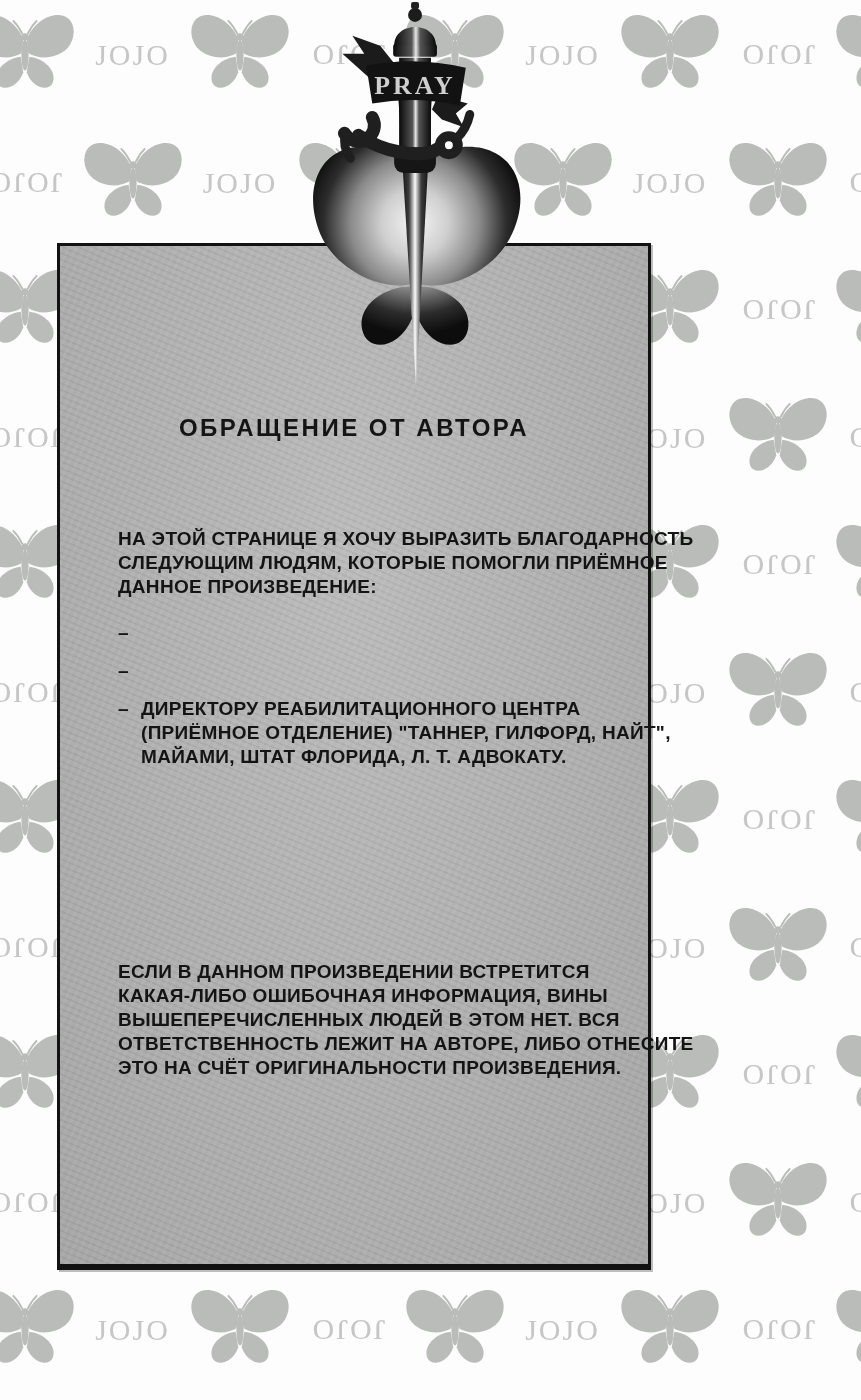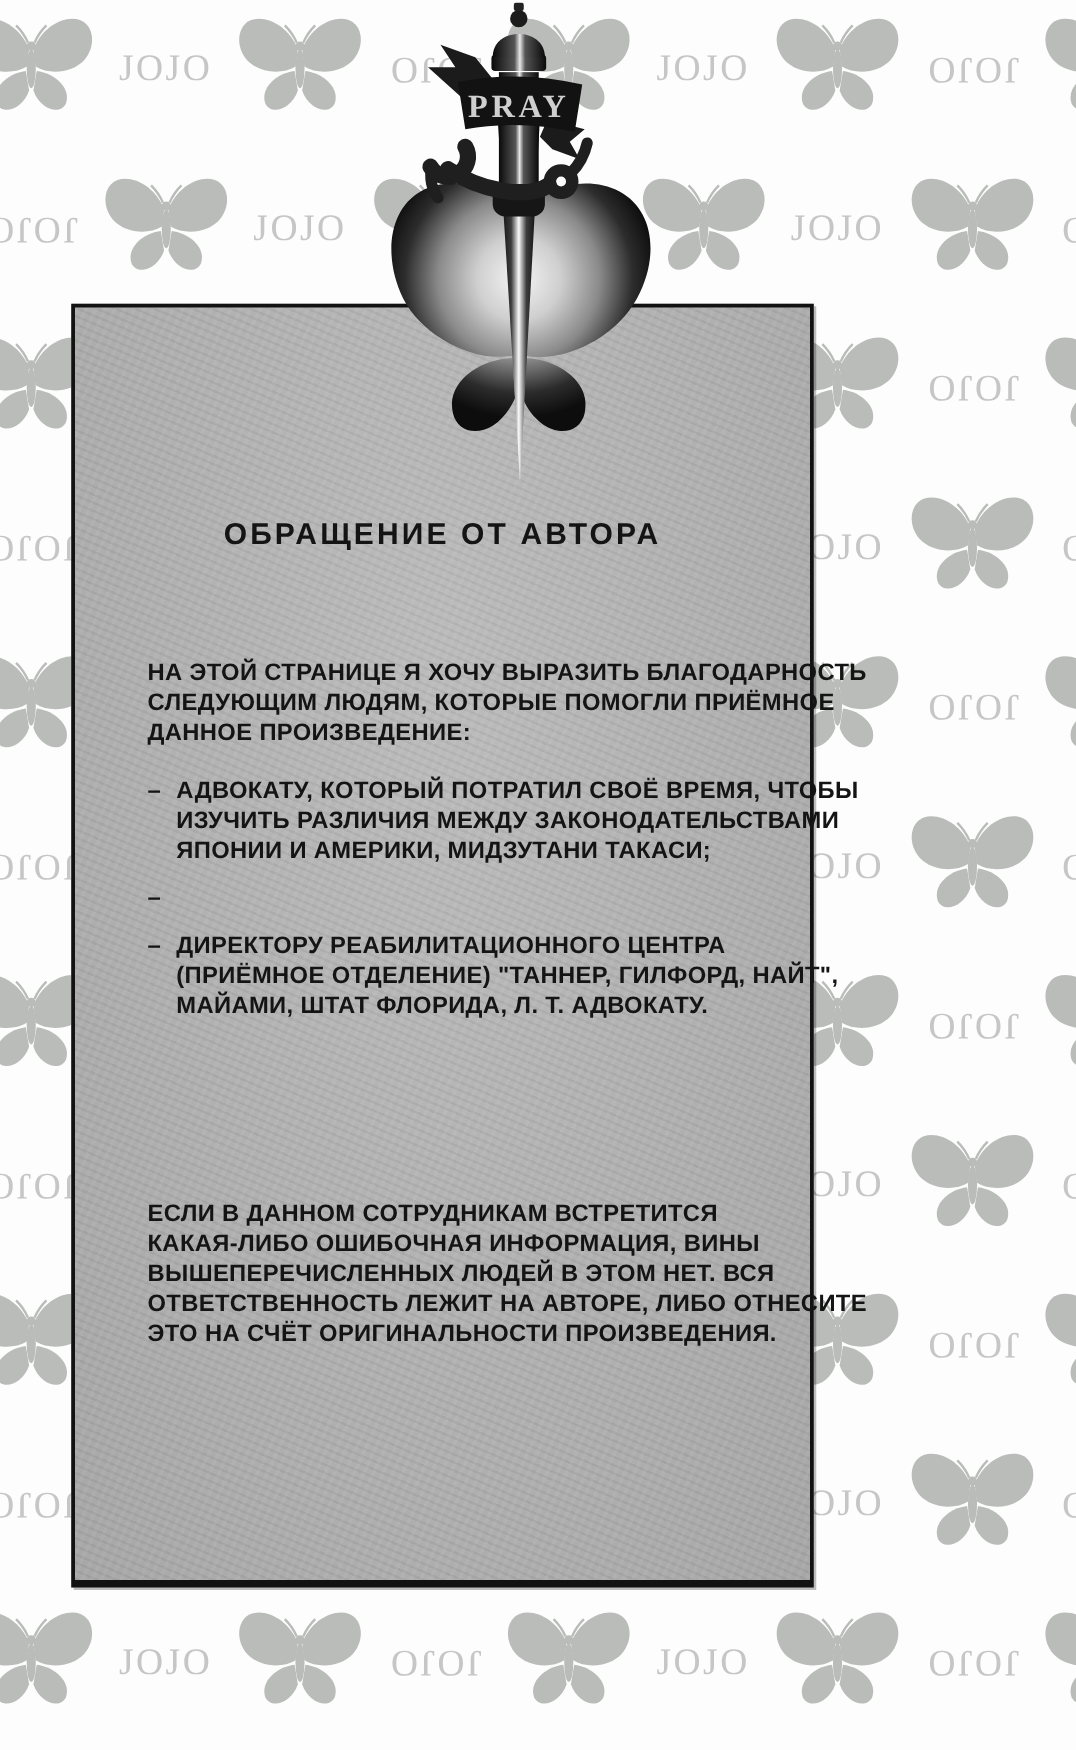--- a/index.html
+++ b/index.html
@@ -720,35 +720,32 @@
   <div class="panel">
     <div class="panel-title">ОБРАЩЕНИЕ ОТ АВТОРА</div>
 
     <div class="intro body-text">НА ЭТОЙ СТРАНИЦЕ Я ХОЧУ ВЫРАЗИТЬ БЛАГОДАРНОСТЬ
 СЛЕДУЮЩИМ ЛЮДЯМ, КОТОРЫЕ ПОМОГЛИ ПРИЁМНОЕ
 ДАННОЕ ПРОИЗВЕДЕНИЕ:</div>
 
     <div class="ack-list">
       <div class="ack-item">
         <div class="ack-marker">–</div>
-        <div class="body-text">АДВОКАТУ, КОТОРЫЙ ПОТРАТИЛ СВОЁ ВРЕМЯ, ЧТОБЫ
-ИЗУЧИТЬ РАЗЛИЧИЯ МЕЖДУ ЗАКОНОДАТЕЛЬСТВАМИ
-ЯПОНИИ И АМЕРИКИ, МИДЗУТАНИ ТАКАСИ;</div>
       </div>
       <div class="ack-item">
         <div class="ack-marker">–</div>
       </div>
       <div class="ack-item">
         <div class="ack-marker">–</div>
         <div class="body-text">ДИРЕКТОРУ РЕАБИЛИТАЦИОННОГО ЦЕНТРА
 (ПРИЁМНОЕ ОТДЕЛЕНИЕ) "ТАННЕР, ГИЛФОРД, НАЙТ",
 МАЙАМИ, ШТАТ ФЛОРИДА, Л. Т. АДВОКАТУ.</div>
       </div>
     </div>
 
-    <div class="disclaimer body-text">ЕСЛИ В ДАННОМ СОТРУДНИКАМ ВСТРЕТИТСЯ
+    <div class="disclaimer body-text">ЕСЛИ В ДАННОМ ПРОИЗВЕДЕНИИ ВСТРЕТИТСЯ
 КАКАЯ-ЛИБО ОШИБОЧНАЯ ИНФОРМАЦИЯ, ВИНЫ
 ВЫШЕПЕРЕЧИСЛЕННЫХ ЛЮДЕЙ В ЭТОМ НЕТ. ВСЯ
 ОТВЕТСТВЕННОСТЬ ЛЕЖИТ НА АВТОРЕ, ЛИБО ОТНЕСИТЕ
 ЭТО НА СЧЁТ ОРИГИНАЛЬНОСТИ ПРОИЗВЕДЕНИЯ.</div>
   </div>
 
 </div>
 
 </body></html>

